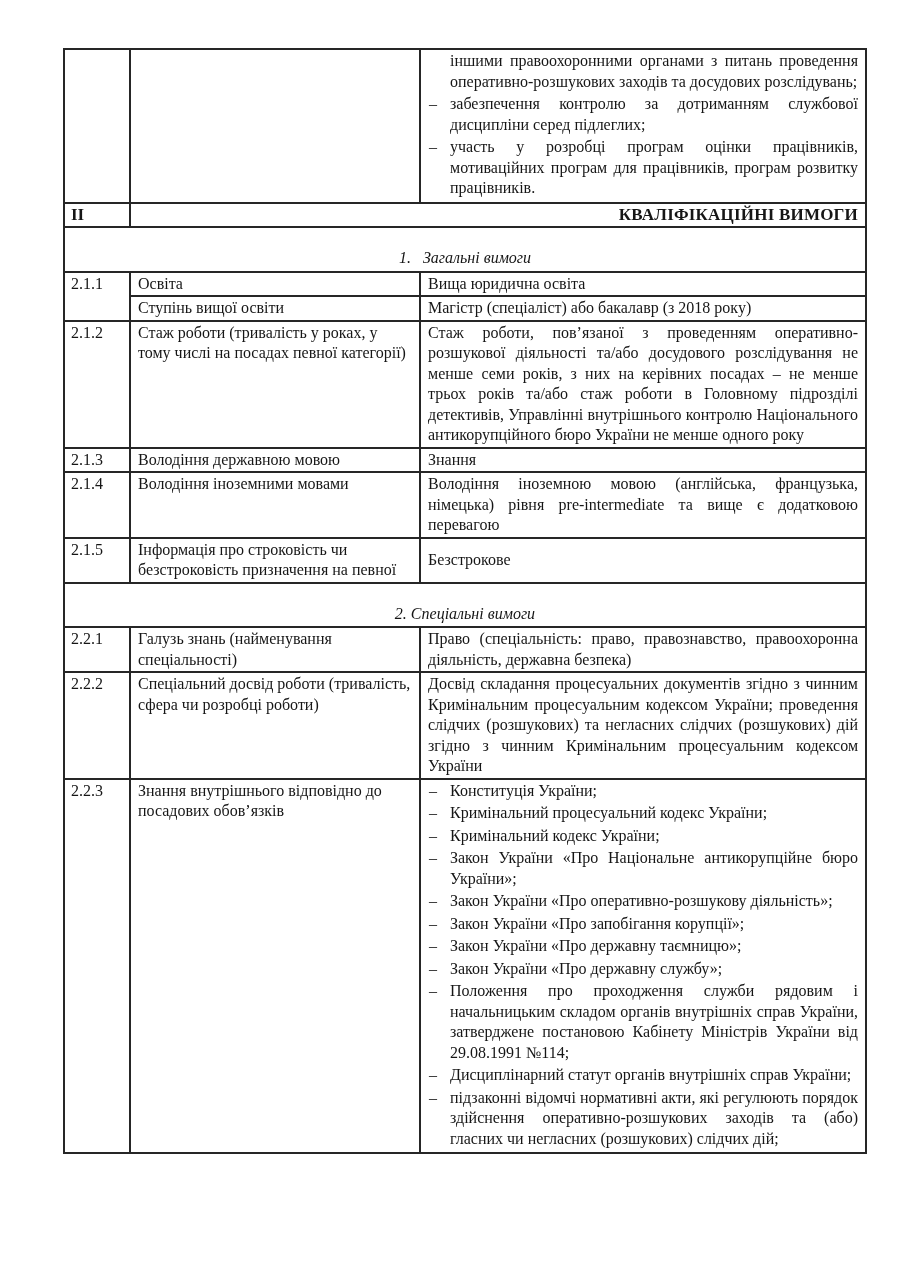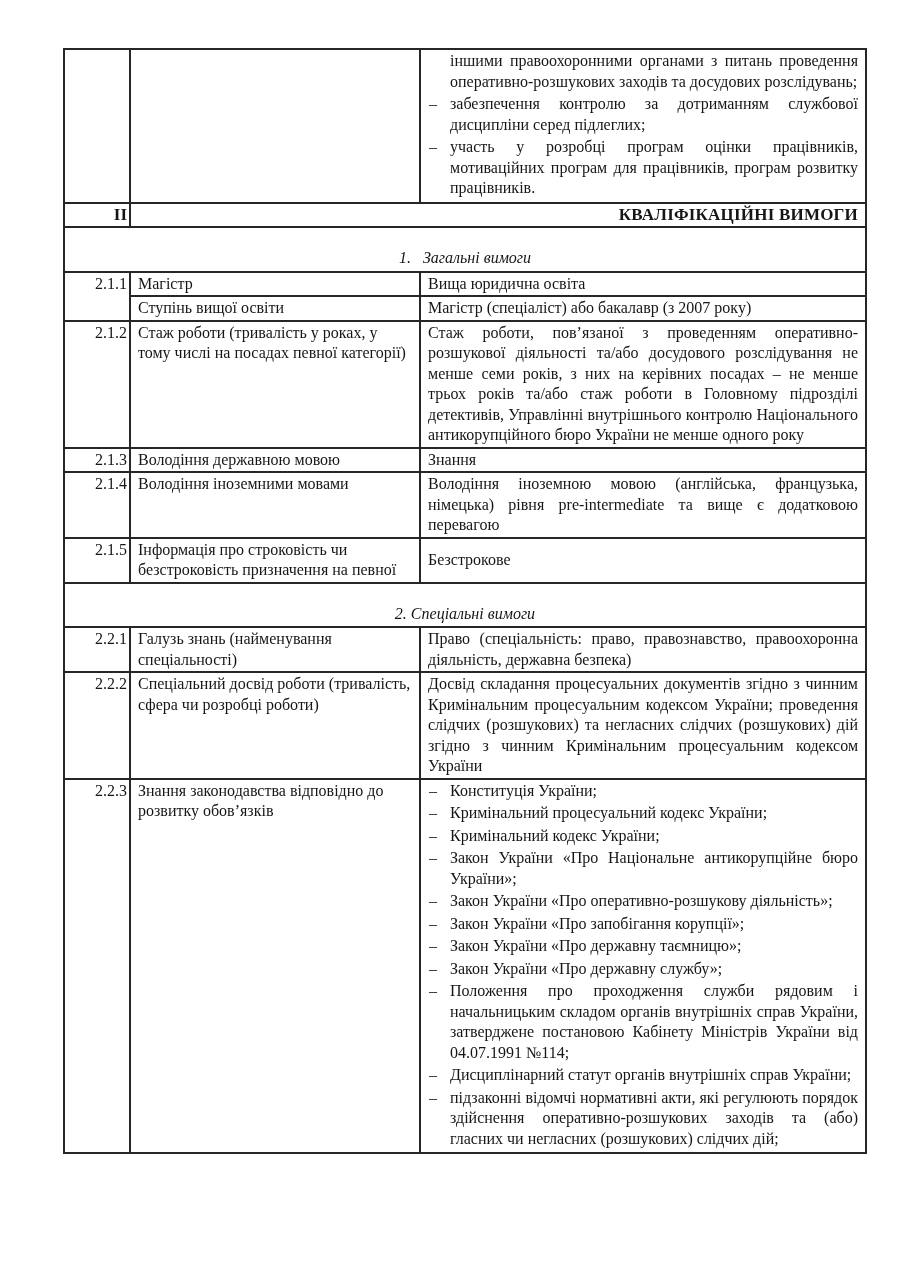--- a/index.html
+++ b/index.html
@@ -28,22 +28,22 @@
   }
   col.c1 { width: 66px; }
   col.c2 { width: 290px; }
   col.c3 { width: 446px; }
   td {
     border: 2px solid #262626;
     vertical-align: top;
     padding: 1px 7px;
   }
   td.num {
-    text-align: right;
-    padding-left: 20px;
+    text-align: left;
+    padding-left: 6px;
     padding-right: 2px;
   }
   td.num.bold { font-weight: bold; font-size: 17px; }
   td.section-title {
     text-align: right;
     font-weight: bold;
     font-size: 17px;
     letter-spacing: 0.2px;
   }
   td.subsection {
@@ -100,27 +100,27 @@
         <td class="num bold">II</td>
         <td class="section-title" colspan="2">КВАЛІФІКАЦІЙНІ ВИМОГИ</td>
       </tr>
 
       <tr>
         <td class="subsection" colspan="3">1.&nbsp;&nbsp;&nbsp;Загальні вимоги</td>
       </tr>
 
       <tr>
         <td class="num" rowspan="2">2.1.1</td>
-        <td>Магістр</td>
+        <td>Освіта</td>
         <td class="value">Вища юридична освіта</td>
       </tr>
 
       <tr>
         <td>Ступінь вищої освіти</td>
-        <td class="value">Магістр (спеціаліст) або бакалавр (з 2007 року)</td>
+        <td class="value">Магістр (спеціаліст) або бакалавр (з 2018 року)</td>
       </tr>
 
       <tr>
         <td class="num">2.1.2</td>
         <td>Стаж роботи  (тривалість у роках, у тому числі на посадах певної категорії)</td>
         <td class="value">Стаж роботи, пов’язаної з проведенням оперативно-розшукової діяльності та/або досудового розслідування не менше семи років, з них на керівних посадах – не менше трьох років та/або стаж роботи в Головному підрозділі детективів, Управлінні внутрішнього контролю Національного антикорупційного бюро України не менше одного року</td>
       </tr>
 
       <tr>
         <td class="num">2.1.3</td>
@@ -151,32 +151,32 @@
       </tr>
 
       <tr>
         <td class="num">2.2.2</td>
         <td>Спеціальний досвід роботи (тривалість, сфера чи розробці роботи)</td>
         <td class="value">Досвід складання процесуальних документів згідно з чинним Кримінальним процесуальним кодексом України; проведення слідчих (розшукових) та негласних слідчих (розшукових) дій згідно з чинним Кримінальним процесуальним кодексом України</td>
       </tr>
 
       <tr>
         <td class="num">2.2.3</td>
-        <td>Знання законодавства відповідно до розвитку обов’язків</td>
+        <td>Знання внутрішнього відповідно до посадових обов’язків</td>
         <td class="value">
           <ul class="dash-list">
             <li><span class="mk">–</span><span>Конституція України;</span></li>
             <li><span class="mk">–</span><span>Кримінальний процесуальний кодекс України;</span></li>
             <li><span class="mk">–</span><span>Кримінальний кодекс України;</span></li>
             <li><span class="mk">–</span><span>Закон України «Про Національне антикорупційне бюро України»;</span></li>
             <li><span class="mk">–</span><span>Закон України «Про оперативно-розшукову діяльність»;</span></li>
             <li><span class="mk">–</span><span>Закон України «Про запобігання корупції»;</span></li>
             <li><span class="mk">–</span><span>Закон України «Про державну таємницю»;</span></li>
             <li><span class="mk">–</span><span>Закон України «Про державну службу»;</span></li>
-            <li><span class="mk">–</span><span>Положення про проходження служби рядовим і начальницьким складом органів внутрішніх справ України, затверджене постановою Кабінету Міністрів України від 04.07.1991 №114;</span></li>
+            <li><span class="mk">–</span><span>Положення про проходження служби рядовим і начальницьким складом органів внутрішніх справ України, затверджене постановою Кабінету Міністрів України від 29.08.1991 №114;</span></li>
             <li><span class="mk">–</span><span>Дисциплінарний статут органів внутрішніх справ України;</span></li>
             <li><span class="mk">–</span><span>підзаконні відомчі нормативні акти, які регулюють порядок здійснення оперативно-розшукових заходів та (або) гласних чи негласних (розшукових) слідчих дій;</span></li>
           </ul>
         </td>
       </tr>
 
     </tbody>
   </table>
 </div>
 

